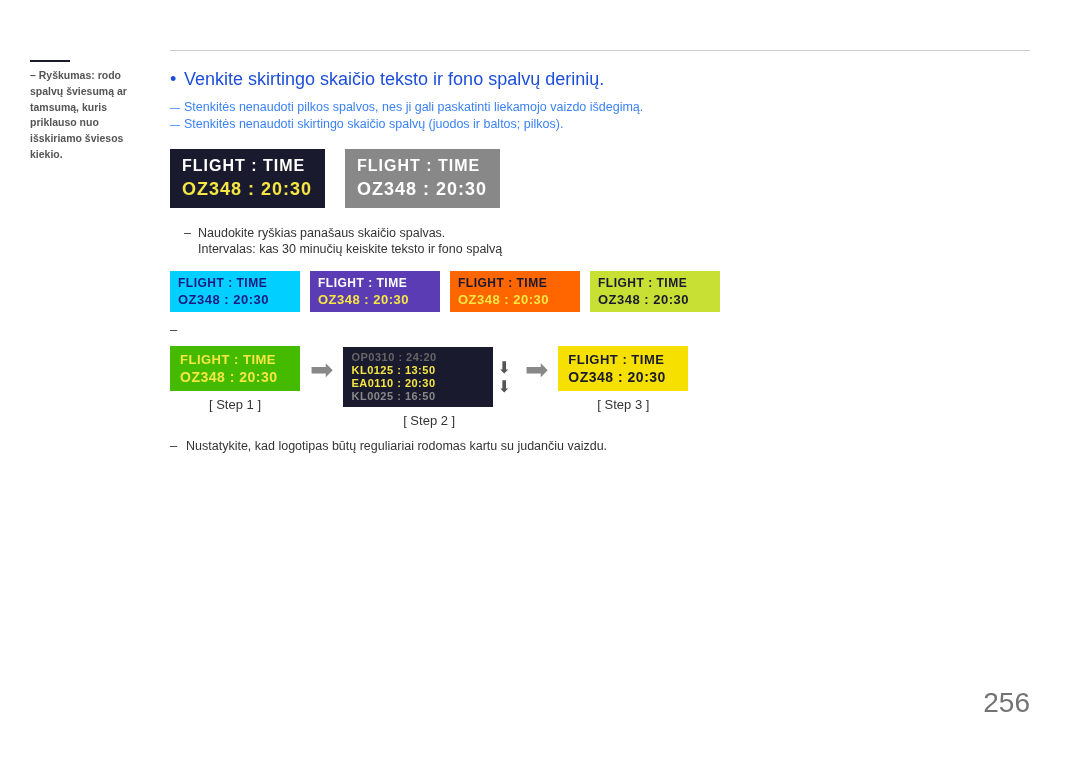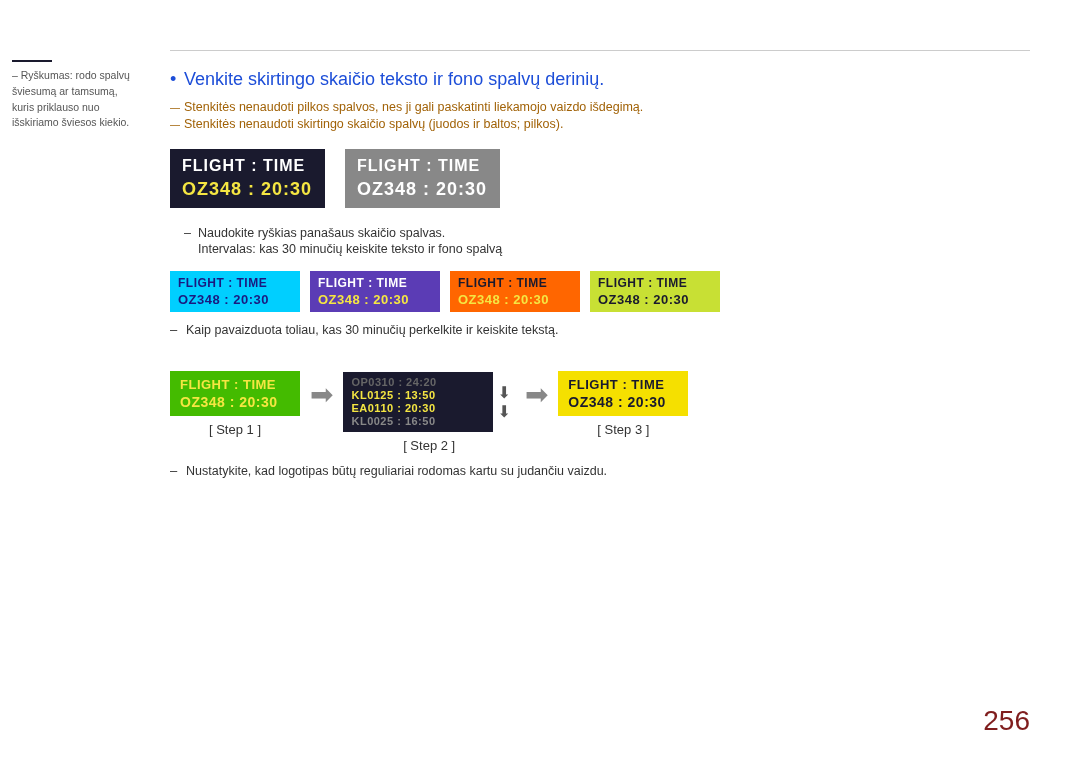--- a/index.html
+++ b/index.html
@@ -16,22 +16,23 @@
     .page-container {
       display: flex;
       width: 1080px;
       min-height: 763px;
       padding: 40px 0 40px 0;
     }
 
     .sidebar {
       width: 160px;
       min-width: 160px;
-      padding: 20px 20px 0 12px;
+      padding: 20px 20px 0 30px;
       position: relative;
+      font-weight: bold;
     }
 
     .sidebar-line {
       width: 40px;
       height: 2px;
       background: #1a1a2e;
       margin-bottom: 6px;
     }
 
     .sidebar-note {
@@ -72,21 +73,21 @@
 
     .dash-list {
       list-style: none;
       margin-bottom: 8px;
     }
 
     .dash-list li {
       position: relative;
       padding-left: 14px;
       font-size: 12.5px;
-      color: #a16207;
+      color: #3b82f6;
       margin-bottom: 3px;
     }
 
     .dash-list li::before {
       content: "—";
       position: absolute;
       left: 0;
       font-size: 10px;
       top: 2px;
     }
@@ -267,24 +268,24 @@
 
     .step3-row2 {
       font-size: 14px;
       font-weight: bold;
       color: #1a1a2e;
       letter-spacing: 0.5px;
     }
 
     .page-number {
       position: absolute;
-      bottom: 26px;
+      bottom: 44px;
       right: 50px;
       font-size: 28px;
-      color: #7f1d1d;
+      color: #737373;
       font-weight: 300;
     }
 
     .sub-indent {
       padding-left: 22px;
       font-size: 12.5px;
       color: #333;
       margin-bottom: 2px;
     }
   </style>
@@ -348,21 +349,20 @@
       </div>
 
       <div class="small-flight-box sfb-yellowgreen">
         <div class="sfb-row1">FLIGHT  :  TIME</div>
         <div class="sfb-row2">OZ348   :  20:30</div>
       </div>
     </div>
 
     <div style="padding-left:16px; position:relative; margin-bottom:12px;">
       <span style="position:absolute;left:0;">–</span>
-      <span style="font-size:12.5px;">Kaip pavaizduota toliau, kas 30 minučių perkelkite ir keiskite tekstą.</span>
     </div>
 
     <div class="steps-section">
 
       <div class="step-block">
         <div class="step1-flight-box">
           <div class="step1-row1">FLIGHT  :  TIME</div>
           <div class="step1-row2">OZ348   :  20:30</div>
         </div>
         <div class="step-label">[ Step 1 ]</div>

